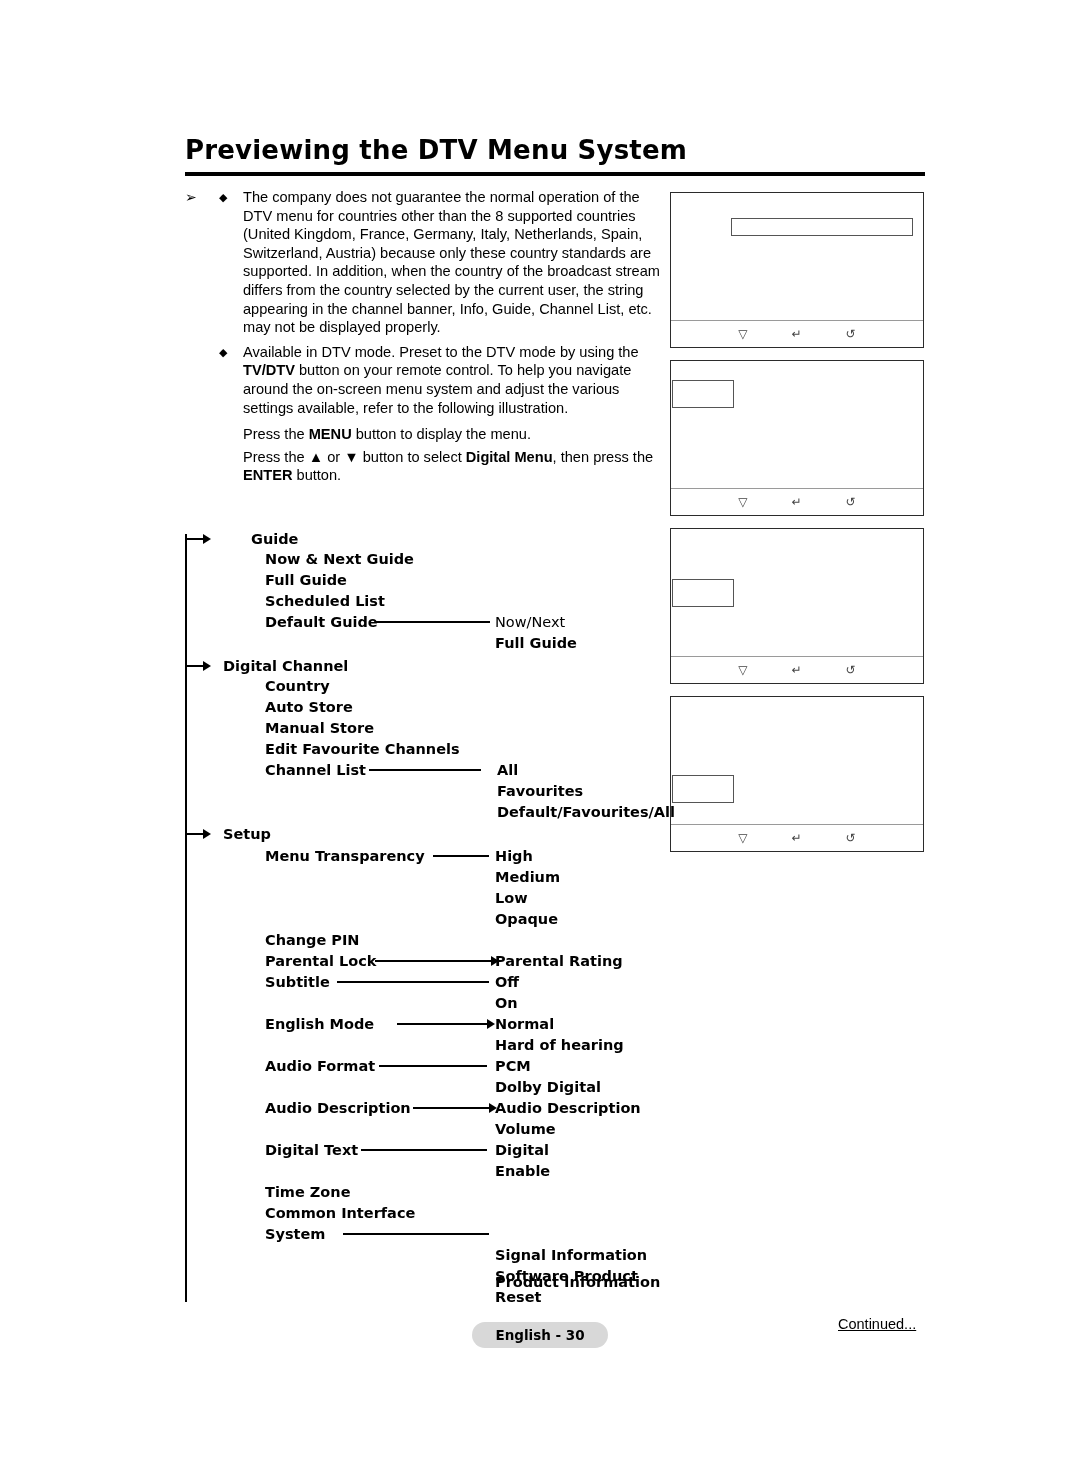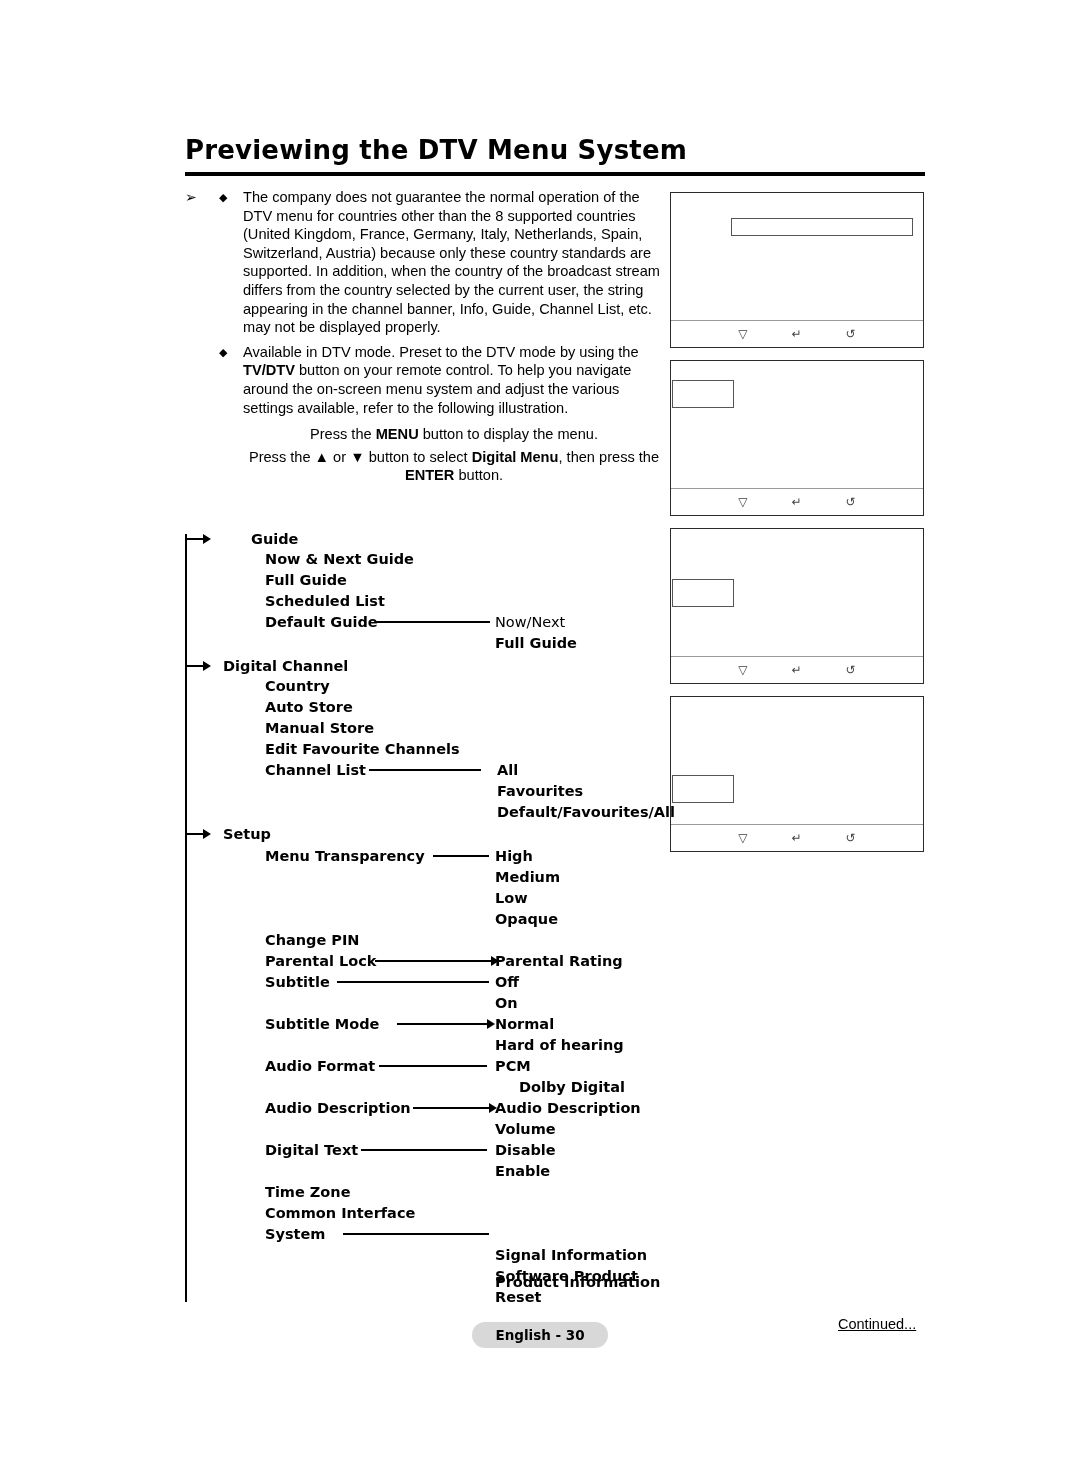--- a/index.html
+++ b/index.html
@@ -67,21 +67,20 @@
   .diamond-glyph {
     position: absolute;
     left: 34px;
     top: 0px;
     font-size: 11px;
     line-height: 19px;
   }
   .plain-row {
     padding-left: 58px;
     margin-top: 8px;
-    text-align: center;
   }
   .plain-row.tight { margin-top: 4px; }
   .b { font-weight: bold; }
   
   .tvbox {
     position: absolute;
     border: 1px solid #2b2b2b;
     background: #ffffff;
     box-sizing: border-box;
   }
@@ -335,48 +334,48 @@
 
     <div class="elbow" style="left:48px; top:435px;"></div>
     <div class="node l2" style="top:446px;">Subtitle</div>
     <div class="connector" style="left:152px; top:453px; width:152px;"></div>
     <div class="elbow" style="left:303px; top:443px;"></div>
     <div class="node l3" style="top:446px;">Off</div>
     <div class="elbow" style="left:303px; top:456px;"></div>
     <div class="node l3" style="top:467px;">On</div>
 
     <div class="elbow" style="left:48px; top:477px;"></div>
-    <div class="node l2" style="top:488px;">Subtitle Mode</div>
+    <div class="node l2" style="top:488px;">English Mode</div>
     <div class="connector" style="left:212px; top:495px; width:80px;"></div>
     <div class="arr" style="left:286px; top:490px;"></div>
     <div class="node l3" style="top:488px;">Normal</div>
     <div class="elbow" style="left:294px; top:498px;"></div>
     <div class="node l3" style="top:509px;">Hard of hearing</div>
 
     <div class="elbow" style="left:48px; top:519px;"></div>
     <div class="node l2" style="top:530px;">Audio Format</div>
     <div class="connector" style="left:194px; top:537px; width:108px;"></div>
     <div class="elbow" style="left:303px; top:527px;"></div>
     <div class="node l3" style="top:530px;">PCM</div>
     <div class="elbow" style="left:303px; top:540px;"></div>
-    <div class="node l3" style="top:551px;margin-left:24px;">Dolby Digital</div>
+    <div class="node l3" style="top:551px;">Dolby Digital</div>
 
     <div class="elbow" style="left:48px; top:561px;"></div>
     <div class="node l2" style="top:572px;">Audio Description</div>
     <div class="connector" style="left:228px; top:579px; width:66px;"></div>
     <div class="arr" style="left:288px; top:574px;"></div>
     <div class="node l3" style="top:572px;">Audio Description</div>
     <div class="elbow" style="left:294px; top:582px;"></div>
     <div class="node l3" style="top:593px;">Volume</div>
 
     <div class="elbow" style="left:48px; top:603px;"></div>
     <div class="node l2" style="top:614px;">Digital Text</div>
     <div class="connector" style="left:176px; top:621px; width:126px;"></div>
     <div class="elbow" style="left:303px; top:611px;"></div>
-    <div class="node l3" style="top:614px;">Disable</div>
+    <div class="node l3" style="top:614px;">Digital</div>
     <div class="elbow" style="left:303px; top:624px;"></div>
     <div class="node l3" style="top:635px;">Enable</div>
 
     <div class="elbow" style="left:48px; top:645px;"></div>
     <div class="node l2" style="top:656px;">Time Zone</div>
 
     <div class="elbow" style="left:48px; top:666px;"></div>
     <div class="node l2" style="top:677px;">Common Interface</div>
 
     <div class="elbow" style="left:48px; top:687px;"></div>

